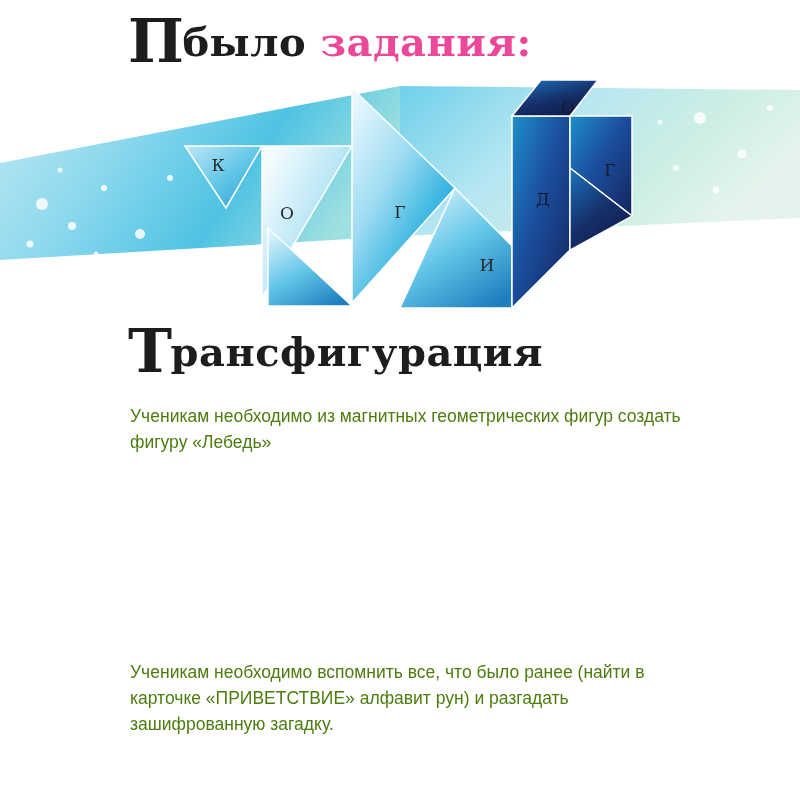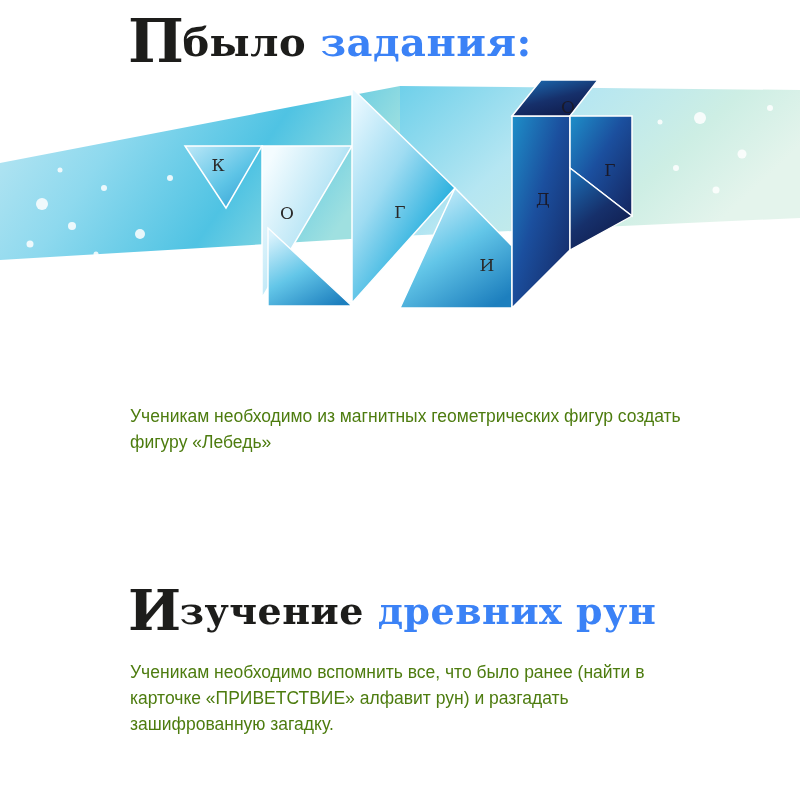--- a/index.html
+++ b/index.html
@@ -25,21 +25,21 @@
   
   .heading {
     font-family: "DejaVu Serif", serif;
     font-weight: bold;
     color: #1d1d1b;
     letter-spacing: 0.5px;
     line-height: 1;
     white-space: nowrap;
   }
   .heading .accent {
-    color: #3b82f6;
+    color: #ec4899;
   }
   .heading .dropcap {
     font-size: 1.48em;
     line-height: 0.6;
     position: relative;
     top: 6px;
     margin-right: -2px;
   }
 
   #title-example {
@@ -207,26 +207,26 @@
         <text x="568" y="55" fill="#1a1a2a">О</text>
         <text x="610" y="118" fill="#1a1a2a">Г</text>
       </g>
     </svg>
   </div>
 
   <div class="heading" id="title-example">
     <span class="dropcap">П</span><span>было </span><span class="accent">задания:</span>
   </div>
 
+  <div class="heading" id="title-transfiguration">
+    <span class="dropcap">Т</span><span>рансфигурация</span>
+  </div>
 
   <div class="para" id="para-1">
     <p>Ученикам необходимо из магнитных геометрических фигур создать фигуру «Лебедь»</p>
   </div>
 
-  <div class="heading" id="title-runes">
-    <span class="dropcap">И</span><span>зучение </span><span class="accent">древних рун</span>
-  </div>
 
   <div class="para" id="para-3">
     <p>Ученикам необходимо вспомнить все, что было ранее (найти в карточке «ПРИВЕТСТВИЕ» алфавит рун) и разгадать зашифрованную загадку.</p>
   </div>
 
 </div>
 
 </body></html>

